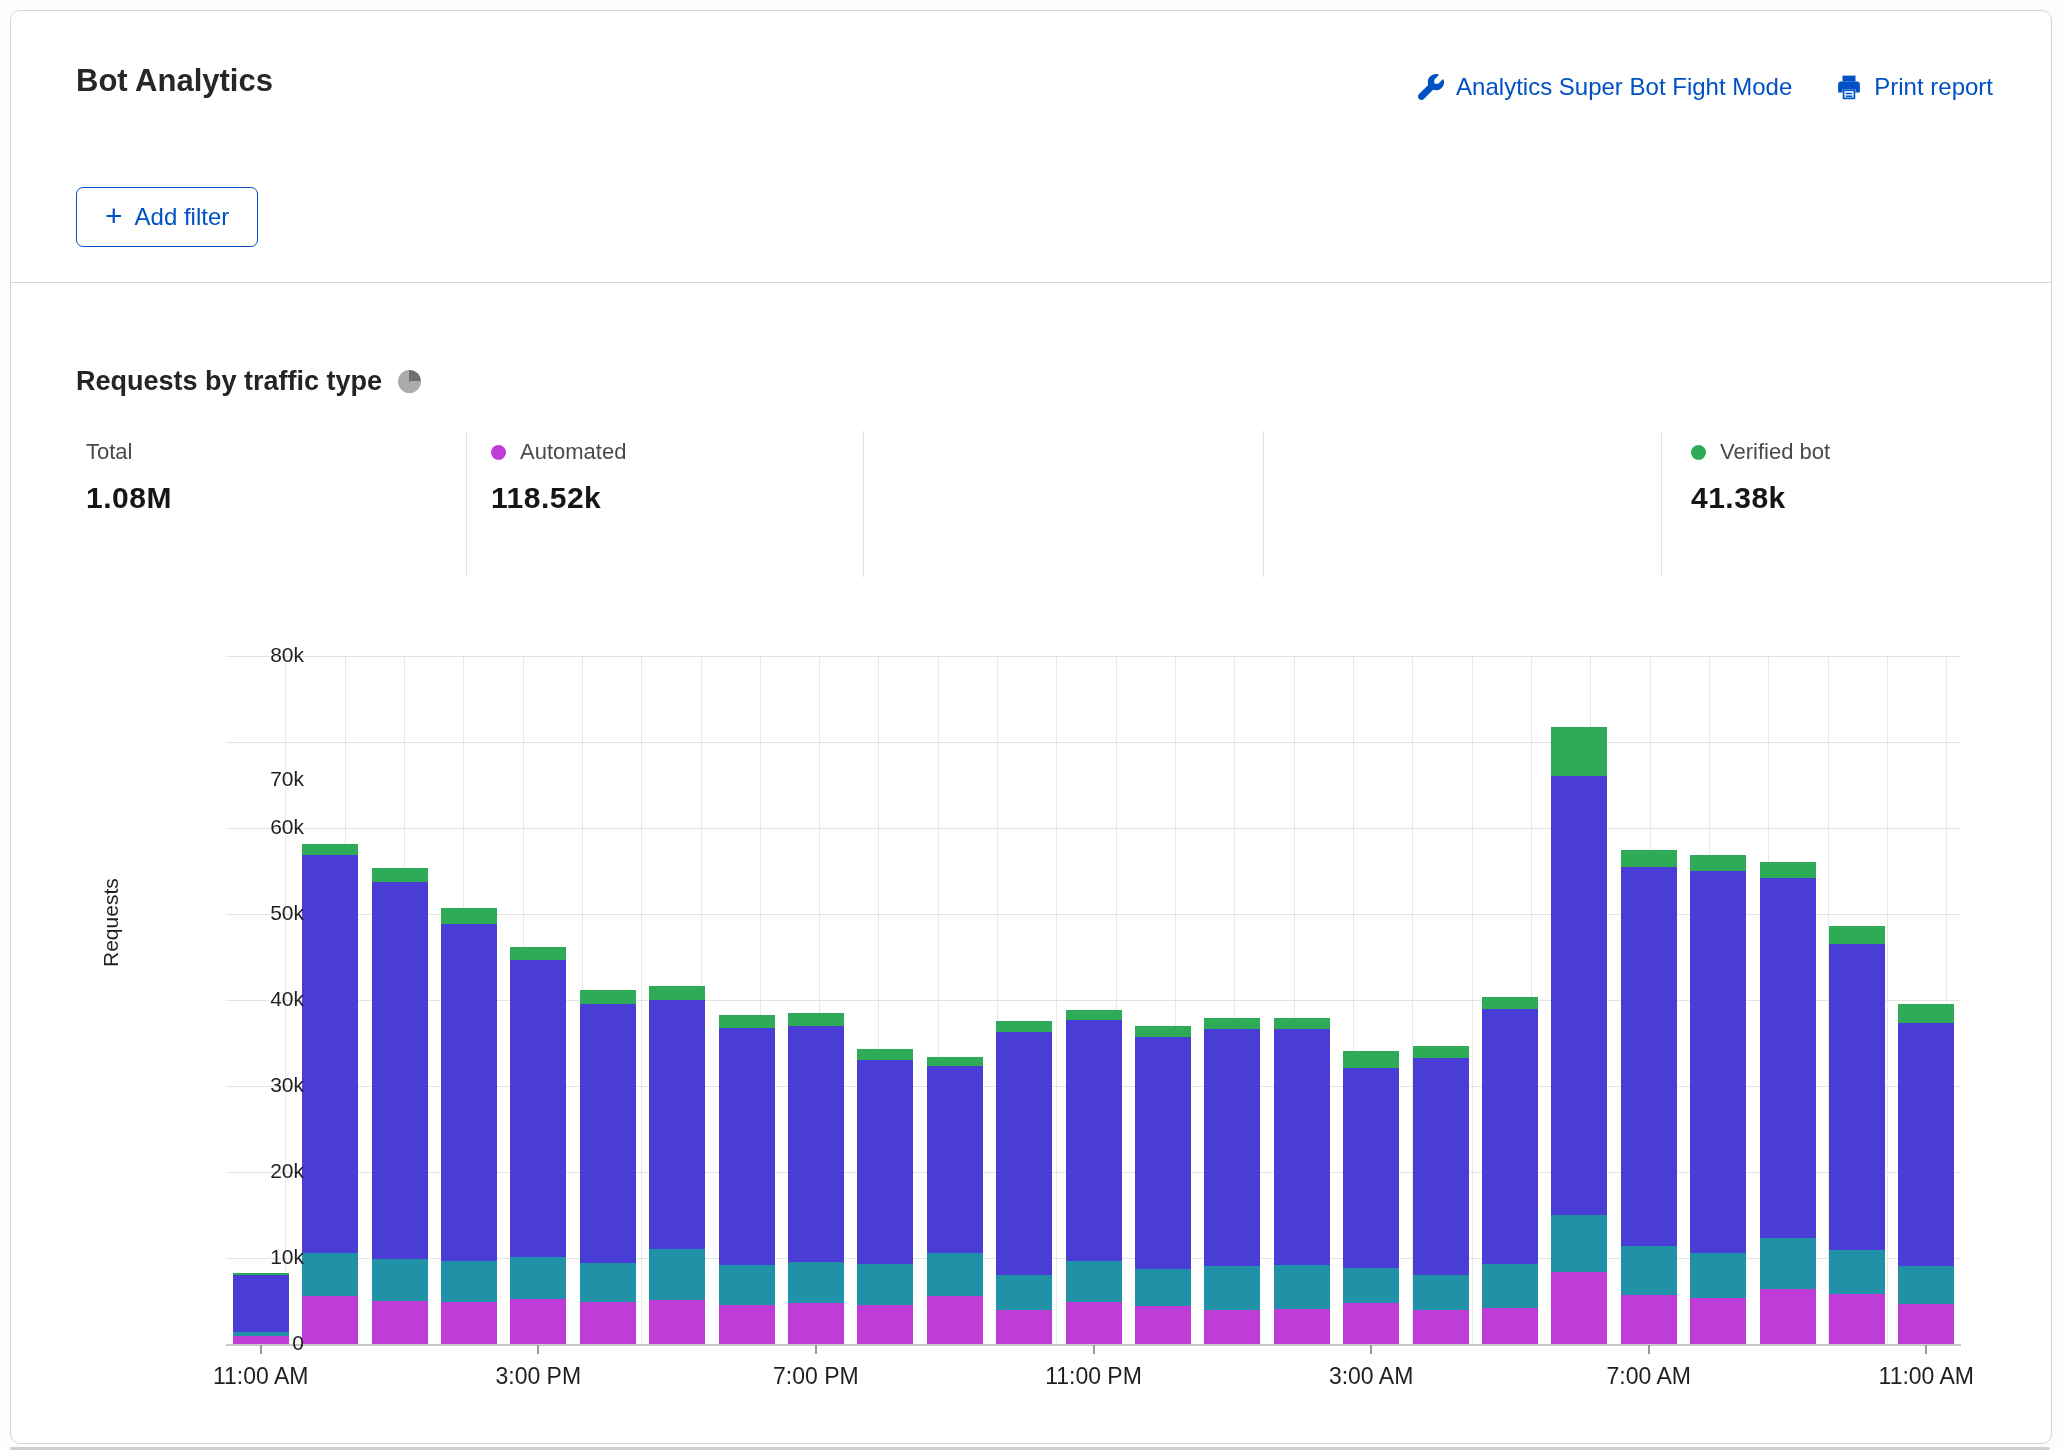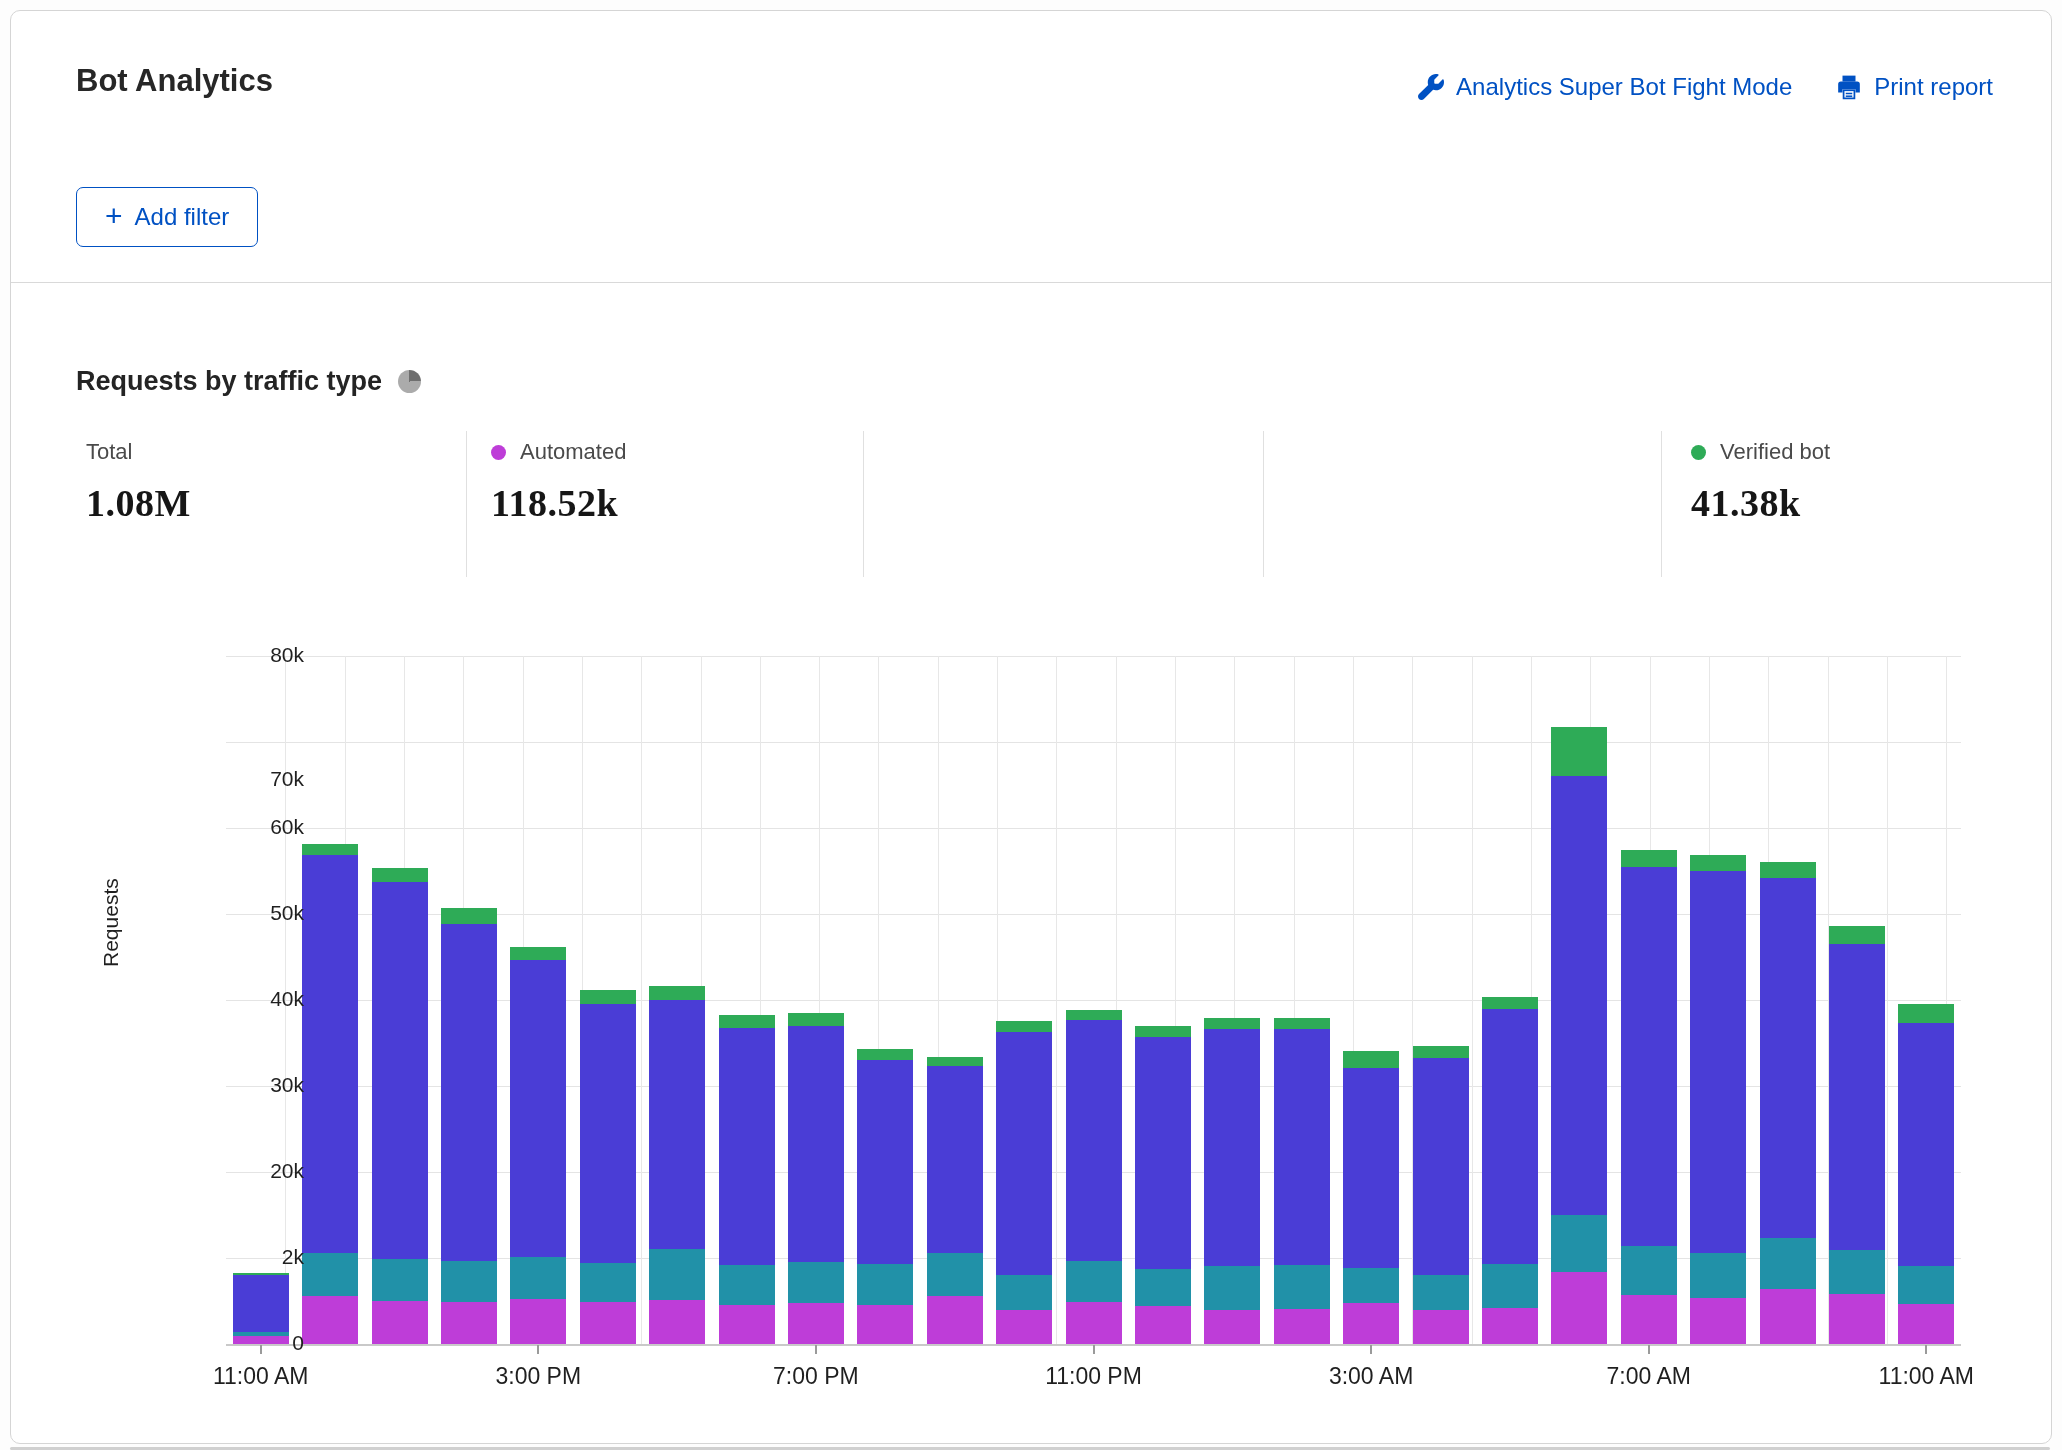--- a/index.html
+++ b/index.html
@@ -29,21 +29,21 @@
   
   .section-title-row{position:absolute;left:65px;top:355px;display:flex;align-items:center;gap:16px;}
   .section-title{font-size:27px;font-weight:700;color:#242424;}
   .pie-icon{width:23px;height:23px;border-radius:50%;
         background:conic-gradient(#6f6f6f 0deg 90deg, #ababab 90deg 360deg);}
 
   .stats-row{position:absolute;left:0;top:420px;width:2040px;height:150px;}
   .stat{position:absolute;top:8px;}
   .stat-label-row{display:flex;align-items:center;gap:14px;font-size:22px;color:#4a4a4a;}
   .stat-dot{width:15px;height:15px;border-radius:50%;}
-  .stat-value{margin-top:16px;font-size:38px;font-weight:700;color:#161616;letter-spacing:0.5px;font-family:Liberation Serif, serif;}
+  .stat-value{margin-top:16px;font-size:30px;font-weight:700;color:#161616;letter-spacing:0.5px;}
   .stat-divider{position:absolute;top:0;width:0;height:146px;border-left:1px solid #e0e0e0;}
 
   
   #plot{position:absolute;left:215px;top:645px;width:1735px;height:688px;}
   .hgrid{position:absolute;left:0;width:100%;height:0;border-top:1px solid #e4e4e4;}
   .vgrid{position:absolute;top:0;height:100%;width:0;border-left:1px solid #e7e7e7;}
   .x-axis-line{position:absolute;left:0;bottom:-2px;width:100%;height:2px;background:#c9c9c9;}
   .ytick{position:absolute;right:1747px;width:120px;text-align:right;font-size:21px;color:#1f1f1f;}
   .ylab{position:absolute;left:88px;top:956px;transform:rotate(-90deg);transform-origin:left top;
         font-size:21px;color:#1f1f1f;}
@@ -309,21 +309,21 @@
         </div>
         <div class="bar" style="left: 1672.3px; width: 56px; height: 339.7px;">
           <div class="seg" style="height: 40.42px; background: rgb(190, 61, 216);"></div>
           <div class="seg" style="height: 37.84px; background: rgb(33, 145, 168);"></div>
           <div class="seg" style="height: 242.52px; background: rgb(74, 61, 214);"></div>
           <div class="seg" style="height: 18.92px; background: rgb(46, 171, 87);"></div>
         </div>
       </div>
     <div id="yticks">
         <div class="ytick" style="top: 1320px;">0</div>
-        <div class="ytick" style="top: 1234px;">2k</div>
+        <div class="ytick" style="top: 1234px;">10k</div>
         <div class="ytick" style="top: 1148px;">20k</div>
         <div class="ytick" style="top: 1062px;">30k</div>
         <div class="ytick" style="top: 976px;">40k</div>
         <div class="ytick" style="top: 890px;">50k</div>
         <div class="ytick" style="top: 804px;">60k</div>
         <div class="ytick" style="top: 718px; margin-top: 38px;">70k</div>
         <div class="ytick" style="top: 632px;">80k</div>
       </div>
     <div class="ylab">Requests</div>
     <div id="xticks">

